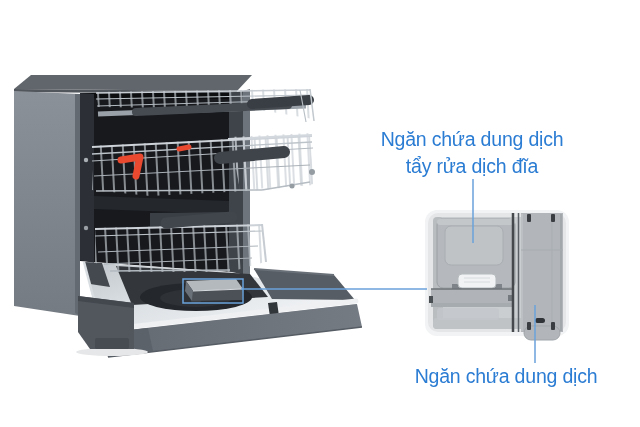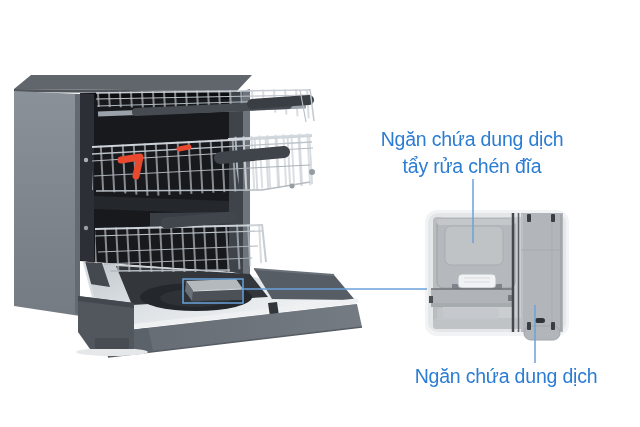--- a/index.html
+++ b/index.html
@@ -173,20 +173,20 @@
     <g fill="none" stroke-width="1.5" stroke="#6aa2db">
       <rect x="183" y="279" width="60" height="24"></rect>
       <line x1="241" y1="289" x2="427" y2="289"></line>
       <line x1="473" y1="179" x2="473" y2="243"></line>
       <line x1="535" y1="305" x2="535" y2="363"></line>
     </g>
   </svg>
 
   <div class="callout-label" id="label-detergent" style="color: rgb(43, 124, 211);">
     <div>Ngăn chứa dung dịch</div>
-    <div>tẩy rửa chén đĩa</div>
+    <div>tẩy rửa dịch đĩa</div>
   </div>
 
   <div class="callout-label" id="label-rinse" style="color: rgb(43, 124, 211);">
     <div>Ngăn chứa dung dịch</div>
   </div>
 
 </div>
 
 </body></html>

